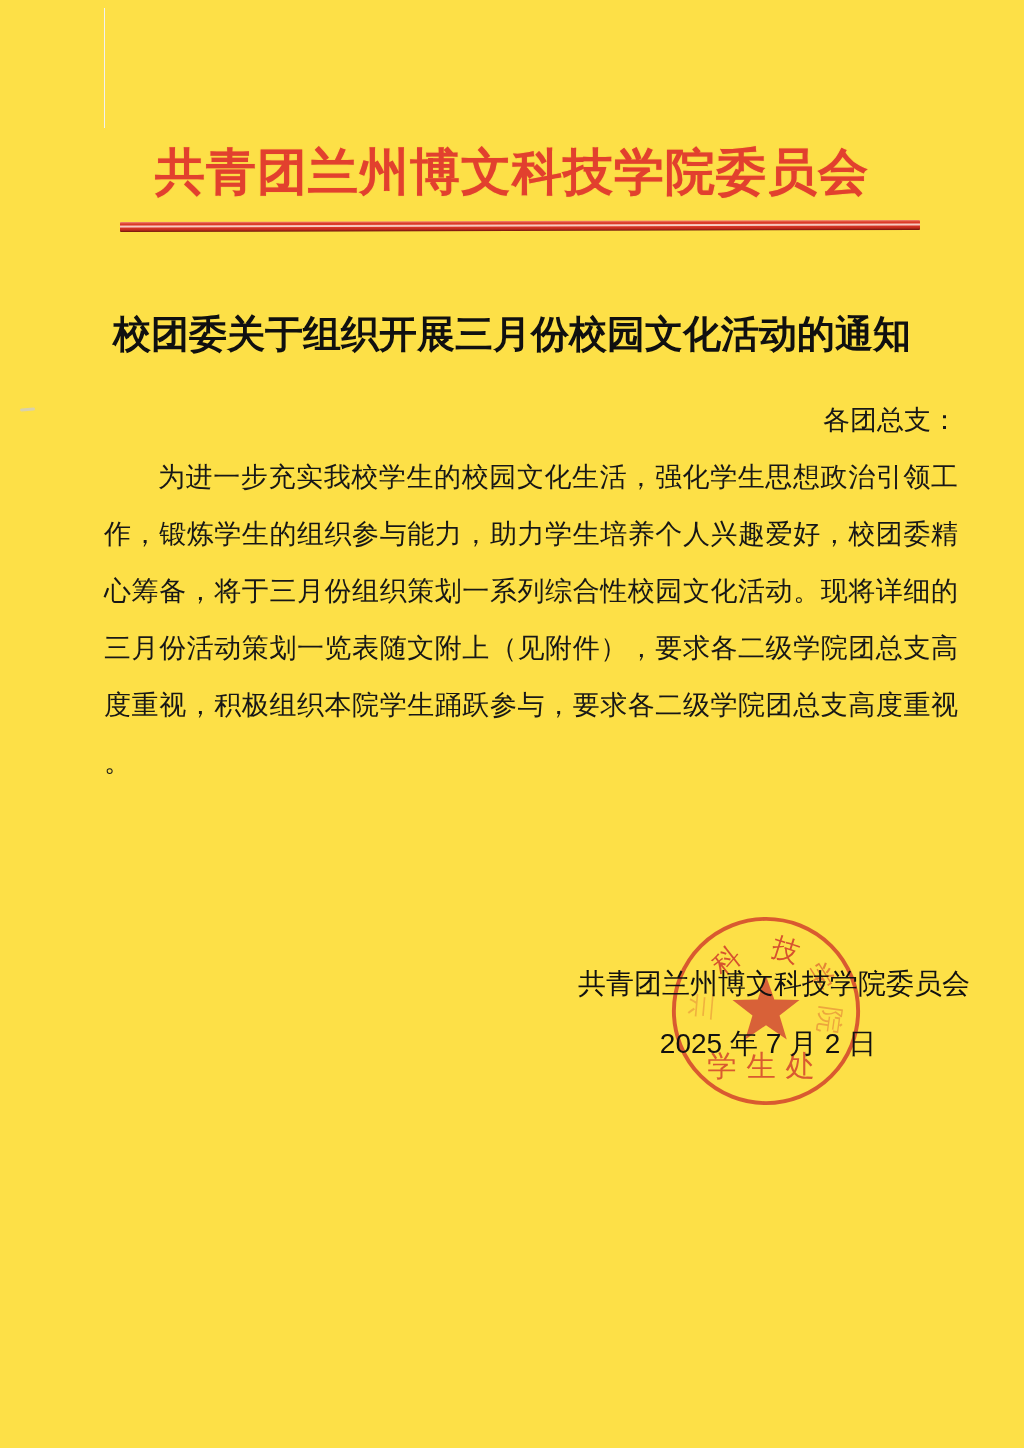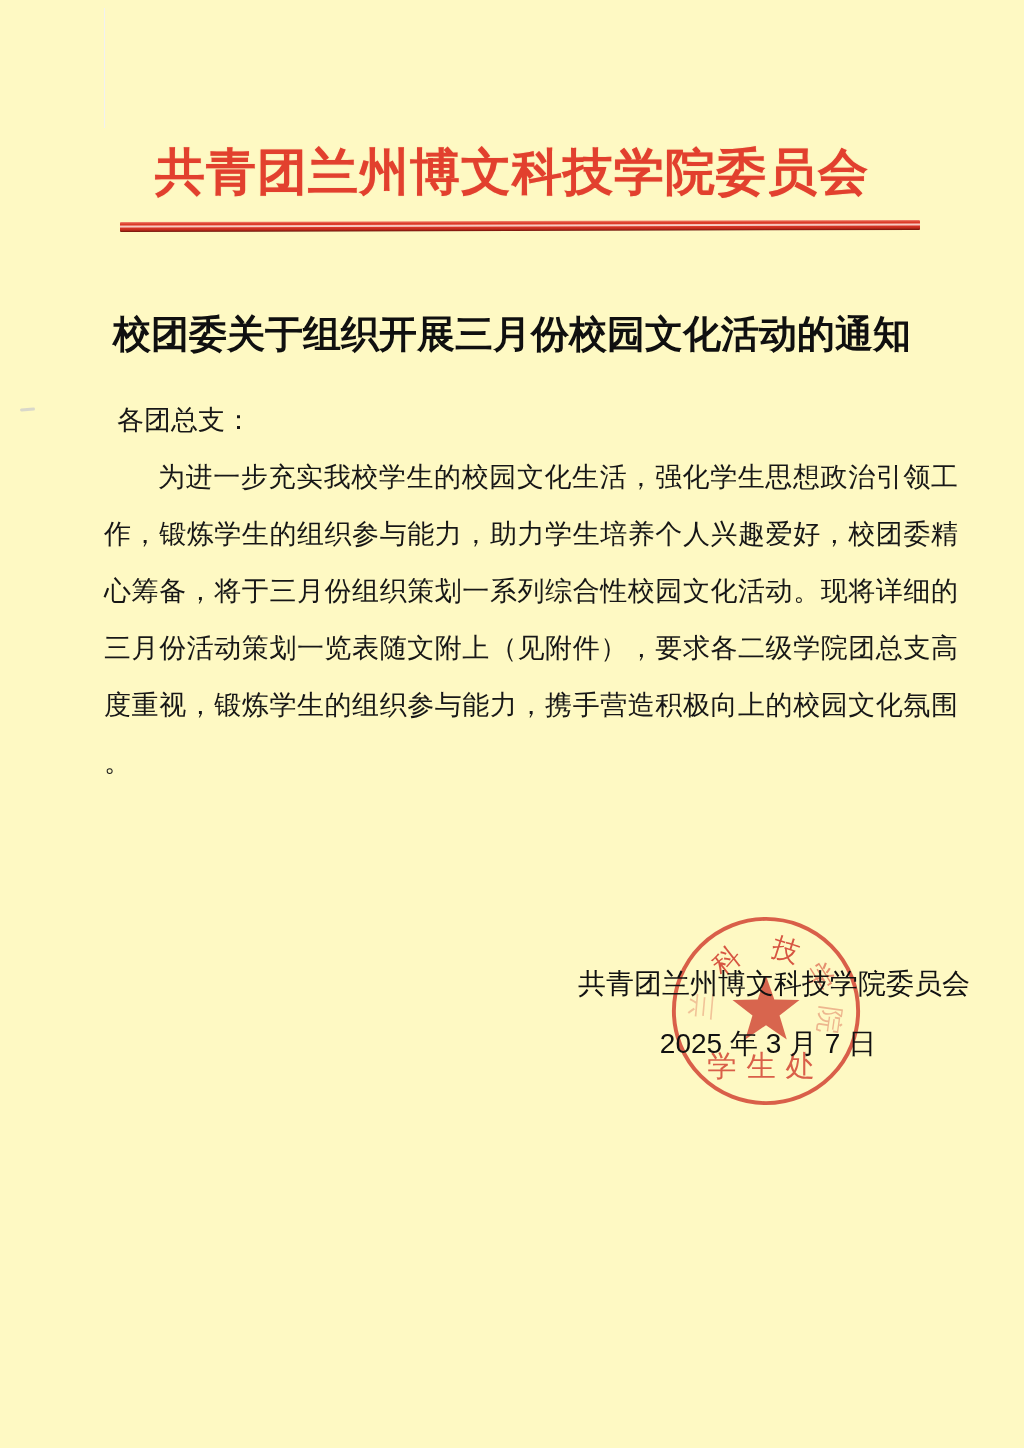--- a/index.html
+++ b/index.html
@@ -1,21 +1,21 @@
 <!DOCTYPE html>
 <html><head>
 <meta charset="utf-8">
 <style>
   * { margin: 0; padding: 0; box-sizing: border-box; }
   html, body { background: #ffffff; }
   .page {
     position: relative;
     width: 1024px;
     height: 1448px;
-    background: #fef9c3;
+    background: #fde047;
     overflow: hidden;
     font-family: "Liberation Sans", sans-serif;
     color: #1c1c1c;
   }
 
   
   .scan-edge {
     position: absolute;
     left: 104px; top: 8px;
     width: 1px; height: 120px;
@@ -69,21 +69,21 @@
 
   .body-block {
     position: absolute;
     top: 392px; left: 104px;
     width: 854px;
     font-size: 27px;
     line-height: 57px;
     color: #171717;
   }
   .salutation {
-    text-align: left;
+    text-align: right;
     margin-left: 13px;
   }
   .paragraph {
     text-indent: 2em;
     text-align: justify;
   }
 
   .closing {
     position: absolute;
     left: 578px; top: 954px;
@@ -114,21 +114,21 @@
   <div class="scan-artifact"></div>
 
   <div class="letterhead">共青团兰州博文科技学院委员会</div>
 
   <div class="header-rule"></div>
 
   <div class="doc-title">校团委关于组织开展三月份校园文化活动的通知</div>
 
   <div class="body-block">
     <div class="salutation">各团总支：</div>
-    <div class="paragraph">为进一步充实我校学生的校园文化生活，强化学生思想政治引领工作，锻炼学生的组织参与能力，助力学生培养个人兴趣爱好，校团委精心筹备，将于三月份组织策划一系列综合性校园文化活动。现将详细的三月份活动策划一览表随文附上（见附件），要求各二级学院团总支高度重视，锻炼学生的组织参与能力，携手营造积极向上的校园文化氛围 。</div>
+    <div class="paragraph">为进一步充实我校学生的校园文化生活，强化学生思想政治引领工作，锻炼学生的组织参与能力，助力学生培养个人兴趣爱好，校团委精心筹备，将于三月份组织策划一系列综合性校园文化活动。现将详细的三月份活动策划一览表随文附上（见附件），要求各二级学院团总支高度重视，积极组织本院学生踊跃参与，要求各二级学院团总支高度重视 。</div>
   </div>
 
   <div class="stamp">
     <svg viewBox="0 0 200 200" xmlns="http://www.w3.org/2000/svg">
       <g>
         <circle cx="100" cy="100" r="94" fill="none" stroke="#cf382a" stroke-width="4" stroke-opacity="0.8"></circle>
         <polygon points="100,64 108.5,88.3 134.2,88.9 113.8,104.5 121.2,129.1 100,114.5 78.8,129.1 86.2,104.5 65.8,88.9 91.5,88.3" fill="#d04434" fill-opacity="0.82"></polygon>
         <g font-family="Liberation Sans, sans-serif" font-size="28" fill="#cf382a" text-anchor="middle">
           <text x="100" y="44" transform="rotate(-38 100 100)" fill-opacity="0.85">科</text>
           <text x="100" y="44" transform="rotate(18 100 100)" fill-opacity="0.85">技</text>
@@ -136,16 +136,16 @@
           <text x="100" y="44" transform="rotate(98 100 100)" fill-opacity="0.35">院</text>
           <text x="100" y="44" transform="rotate(-85 100 100)" fill-opacity="0.28">兰</text>
         </g>
         <text x="100" y="166" font-family="Liberation Sans, sans-serif" font-size="30" letter-spacing="10" text-anchor="middle" fill="#cf382a" fill-opacity="0.8">学生处</text>
       </g>
     </svg>
   </div>
 
   <div class="closing">
     <div class="signature">共青团兰州博文科技学院委员会</div>
-    <div class="date-line">2025 年 3 月 7 日</div>
+    <div class="date-line">2025 年 7 月 2 日</div>
   </div>
 
 </div>
 
 </body></html>

